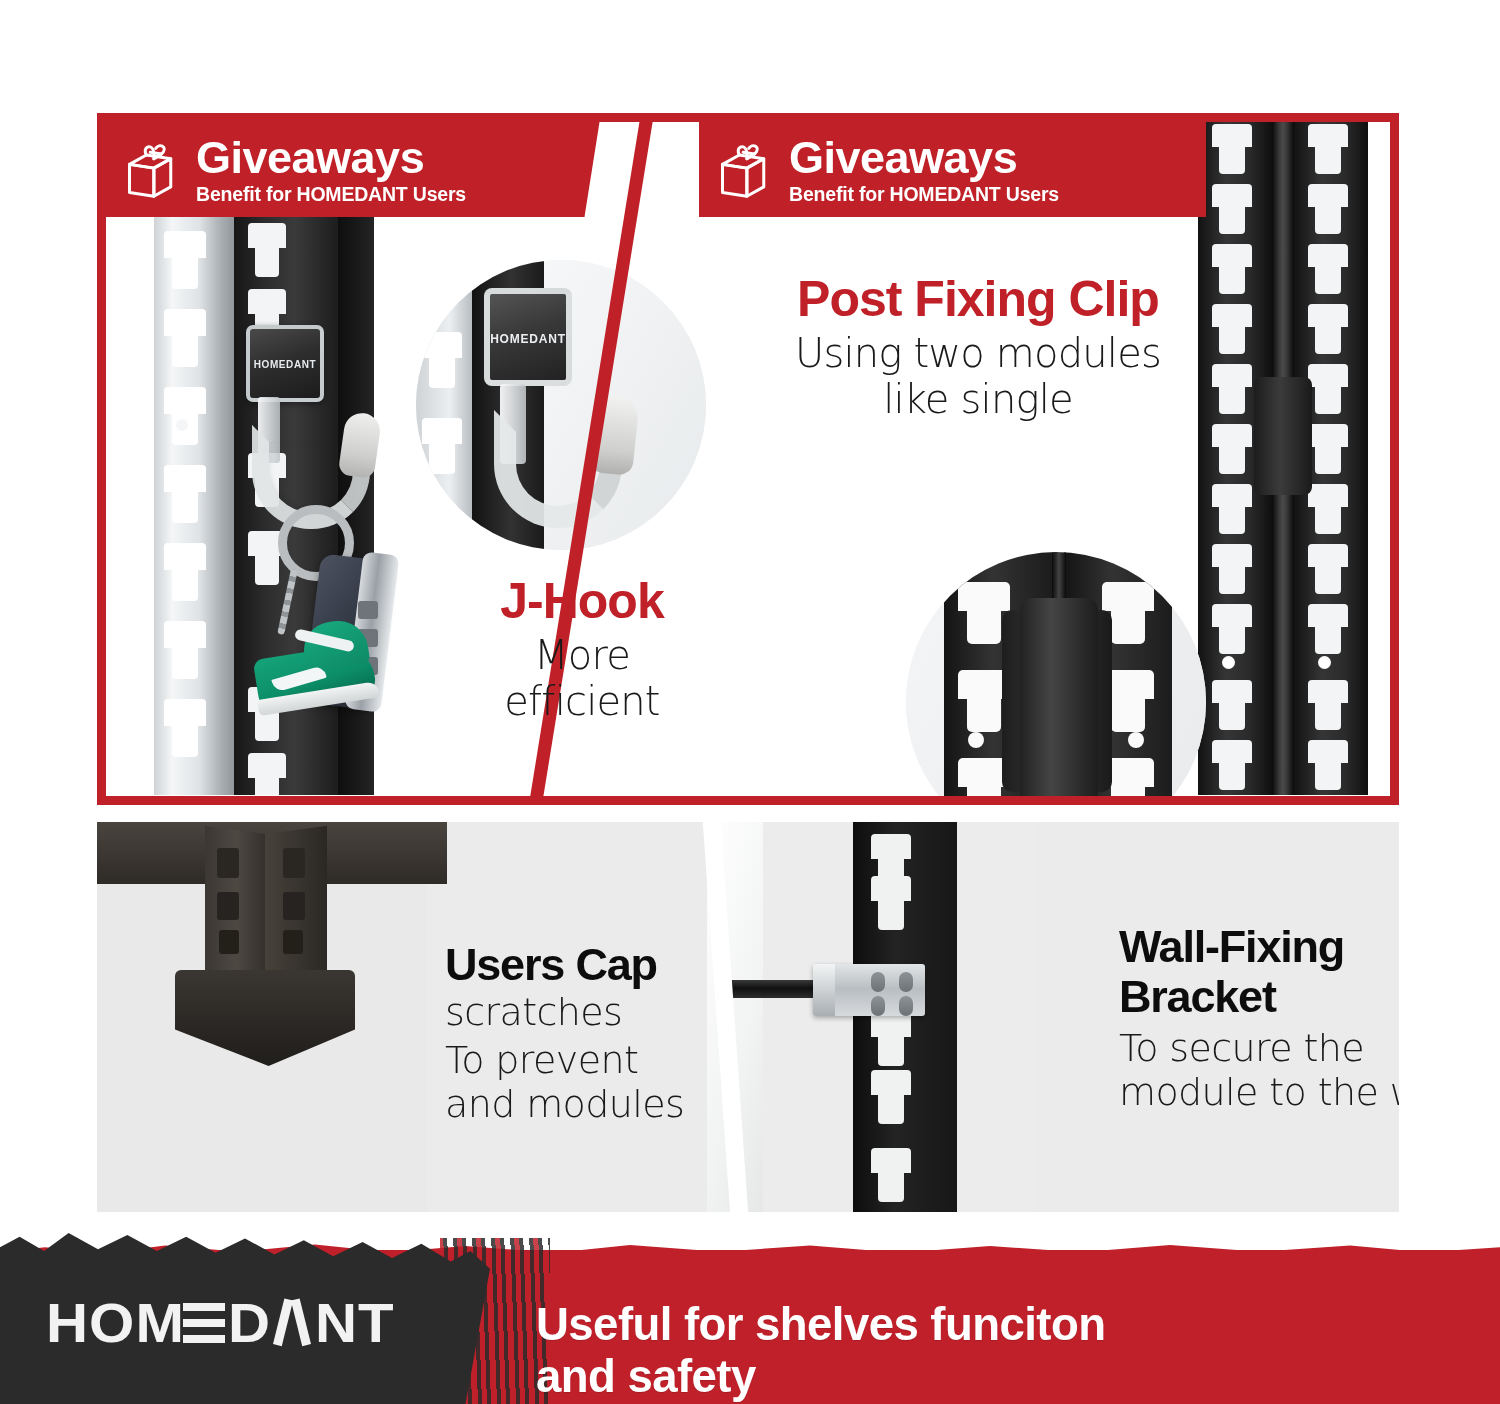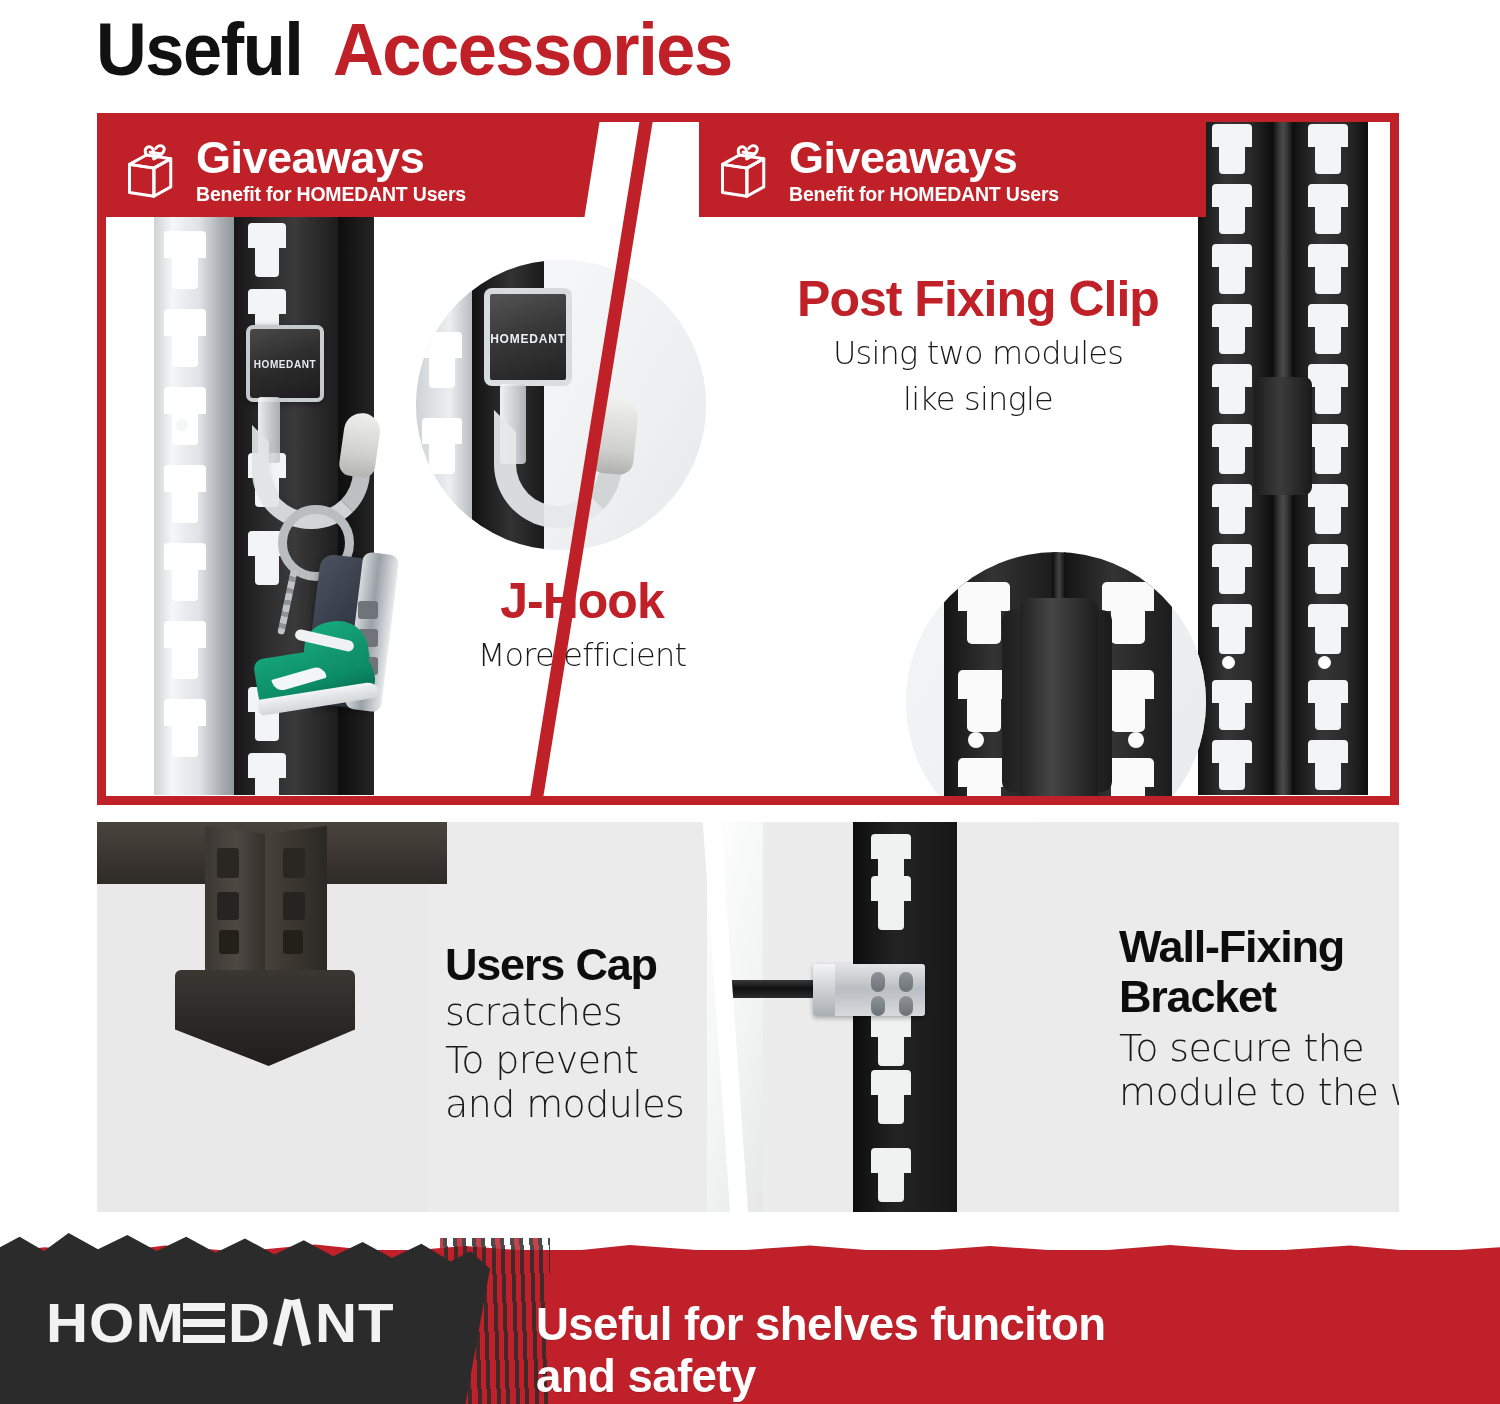--- a/index.html
+++ b/index.html
@@ -250,21 +250,21 @@
   .txt-jhook{
     position:absolute; left:352px; top:452px; width:248px; text-align:center; z-index:6;
   }
   .txt-clip{
     position:absolute; left:640px; top:150px; width:464px; text-align:center; z-index:6;
   }
   .hd-red{
     color:#C02027; font-size:50px; font-weight:bold; letter-spacing:-1px; line-height:54px;
   }
   .sub-thin{
-    color:#1a1a1a; font-size:32px; font-weight:300; line-height:46px;
+    color:#1a1a1a; font-size:40px; font-weight:300; line-height:46px;
     font-family:"DejaVu Sans", sans-serif; letter-spacing:-0.8px; margin-top:4px;
   }
 
   
   .bottom-band{
     position:absolute; left:97px; top:822px; width:1302px; height:390px;
     background:#ebebeb; overflow:hidden;
   }
   .bot-diagonal{
     position:absolute; top:-40px; left:603px; width:18px; height:470px;
@@ -390,24 +390,20 @@
     font-size:47px; font-weight:bold; letter-spacing:-0.6px; line-height:52px;
     transform:scaleX(0.97); transform-origin:left center;
     text-shadow:0 1px 0 rgba(0,0,0,.12);
   }
 </style>
 </head>
 <body>
 
 <div id="page">
 
-  <div class="title-row">
-    <span class="title-word t-black">Useful</span>
-    <span class="title-word t-red">Accessories</span>
-  </div>
 
   <div class="top-frame">
     <div class="top-inner">
 
       <div class="photo ph-jhook">
         <div class="steel-strip"></div>
         <div class="black-post"></div>
         <div class="black-post-2"></div>
 
         <div class="kh" style="left:58px;top:14px;width:42px;height:58px;">

